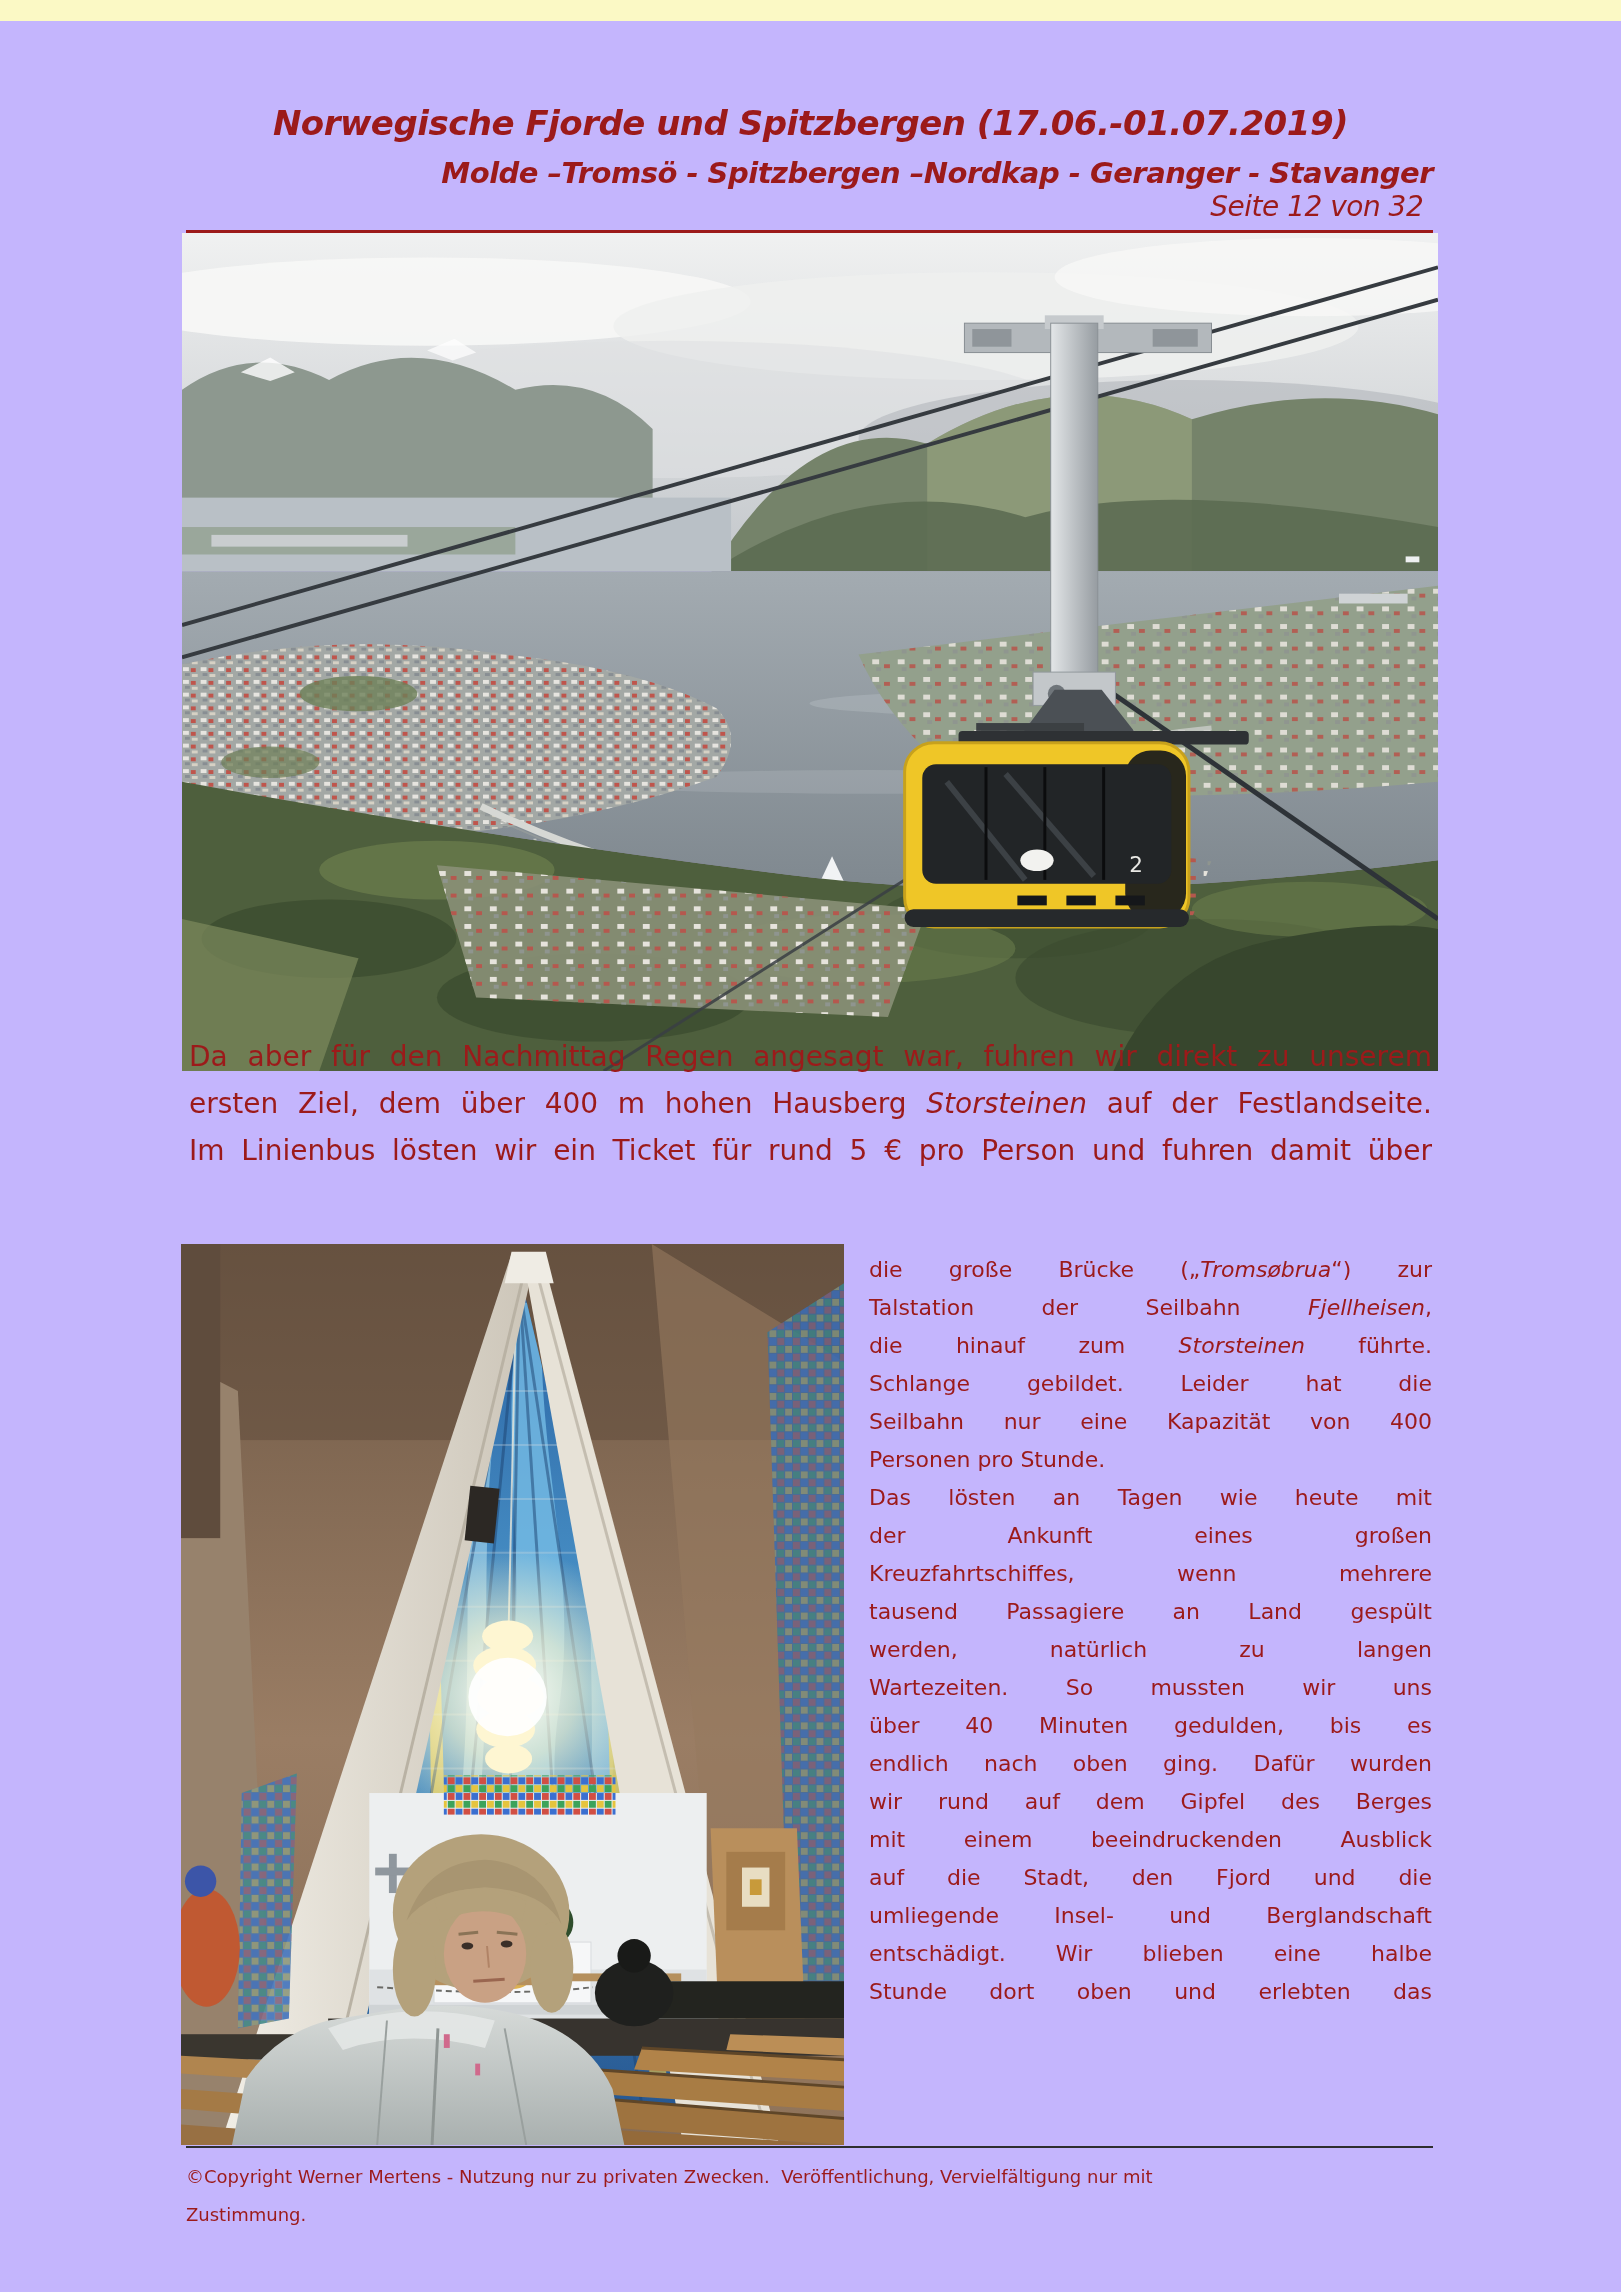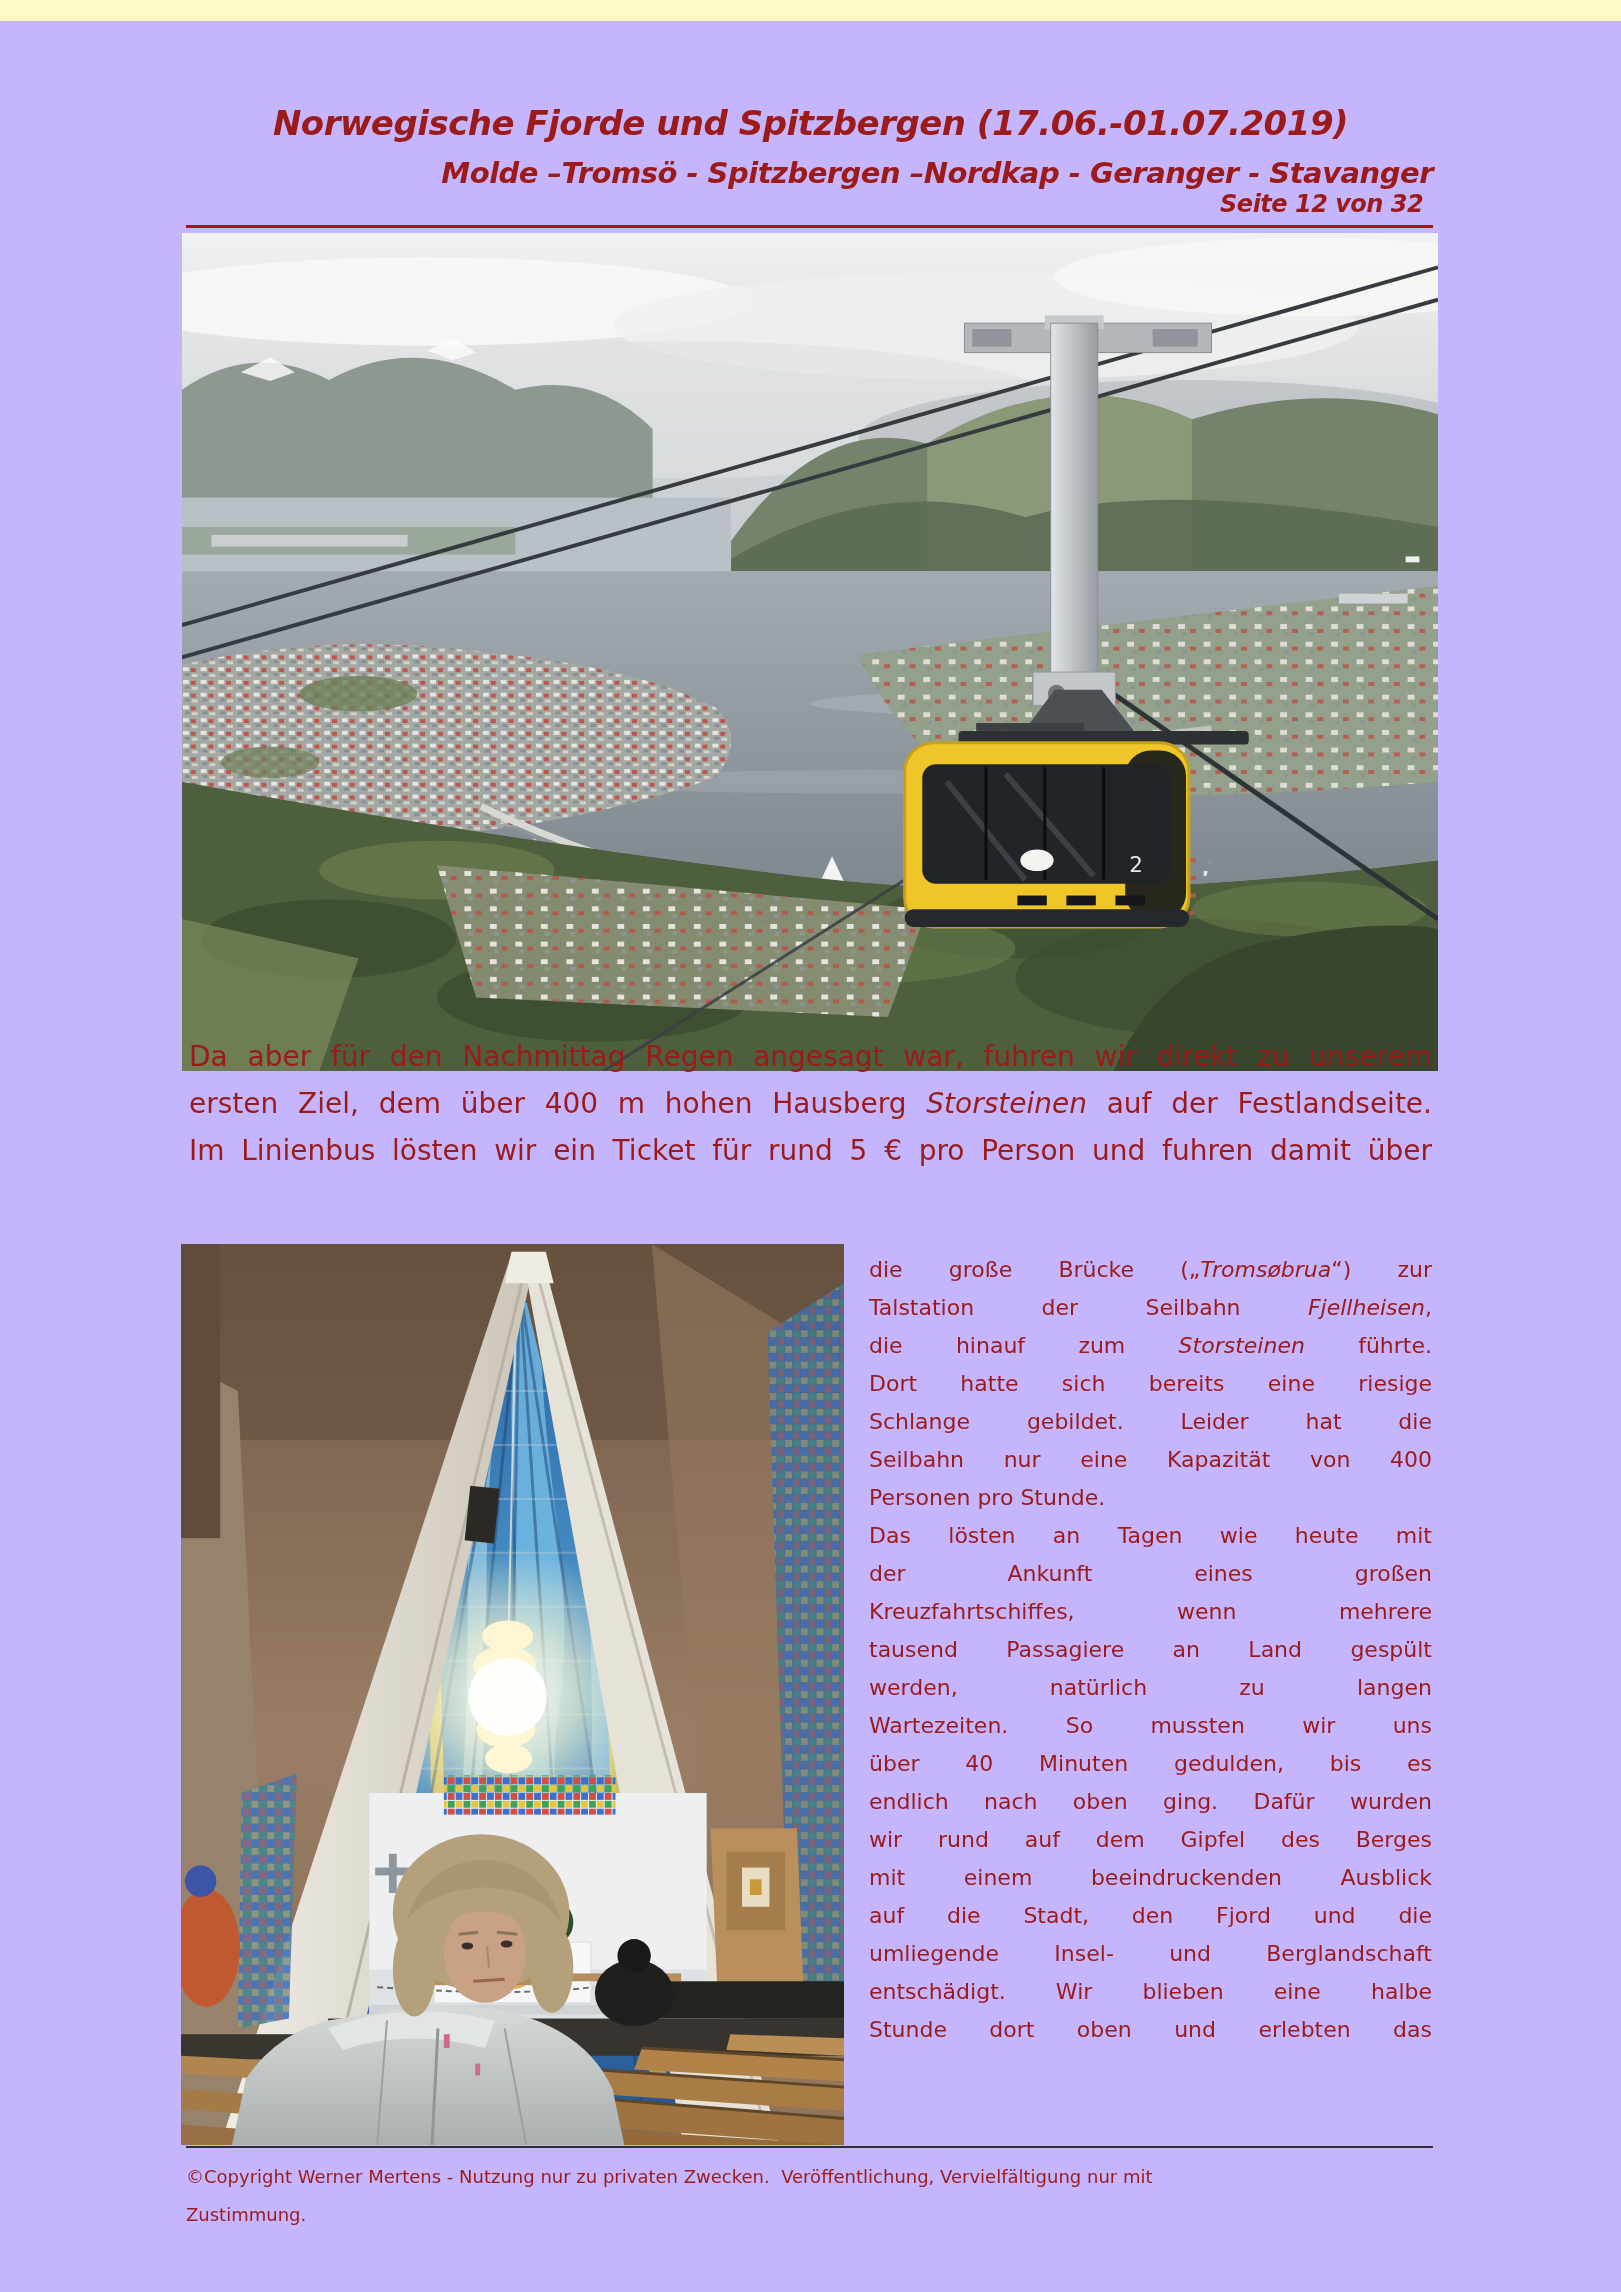--- a/index.html
+++ b/index.html
@@ -16,21 +16,21 @@
     text-align:center; font-size:34px; font-weight:bold; font-style:italic;
     letter-spacing:-0.5px;
   }
   .route-row {
     position:absolute; top:135px; left:186px; width:1247px;
     display:flex; justify-content:space-between; align-items:flex-end;
     border-bottom:3.9px solid #9C1A1A; padding-bottom:6.9px;
     font-style:italic; font-size:29px; letter-spacing:-0.5px; white-space:nowrap;flex-direction:column;
   }
   .route { font-weight:bold; }
-  .page-num { font-weight:bold; font-size:24px; padding-right:9.8px; }
+  .page-num { font-weight:normal; font-size:28px; padding-right:9.8px; }
   .photo1 { position:absolute; left:182px; top:212px; width:1256px; height:838px; }
   .photo2 { position:absolute; left:181px; top:1223px; width:663px; height:901px; }
   .photo1 svg, .photo2 svg { display:block; width:100%; height:100%; }
   .para1 {
     position:absolute; left:189px; top:1012px; width:1243px;
     font-size:28px; line-height:47px;
   }
   .column {
     position:absolute; left:869px; top:1230px; width:563px;
     font-size:22px; line-height:38px;
@@ -376,21 +376,20 @@
         <line x1="312" y1="716" x2="314" y2="738" stroke="#b08366" stroke-width="2"></line>
         <line x1="298" y1="752" x2="330" y2="750" stroke="#9a6650" stroke-width="3"></line>
       </g>
     </svg>
   </div>
 
   <div class="column">
     <div class="jline"><span>die große Brücke („</span><span class="em">Tromsøbrua</span><span>“) zur</span></div>
     <div class="jline"><span>Talstation der Seilbahn </span><span class="em">Fjellheisen</span><span>,</span></div>
     <div class="jline"><span>die hinauf zum </span><span class="em">Storsteinen</span><span> führte.</span></div>
-    <div class="jline"><span>Dort hatte sich bereits eine riesige</span></div>
     <div class="jline"><span>Schlange gebildet. Leider hat die</span></div>
     <div class="jline"><span>Seilbahn nur eine Kapazität von 400</span></div>
     <div class="jline pend"><span>Personen pro Stunde.</span></div>
     <div class="jline"><span>Das lösten an Tagen wie heute mit</span></div>
     <div class="jline"><span>der Ankunft eines großen</span></div>
     <div class="jline"><span>Kreuzfahrtschiffes, wenn mehrere</span></div>
     <div class="jline"><span>tausend Passagiere an Land gespült</span></div>
     <div class="jline"><span>werden, natürlich zu langen</span></div>
     <div class="jline"><span>Wartezeiten. So mussten wir uns</span></div>
     <div class="jline"><span>über 40 Minuten gedulden, bis es</span></div>

